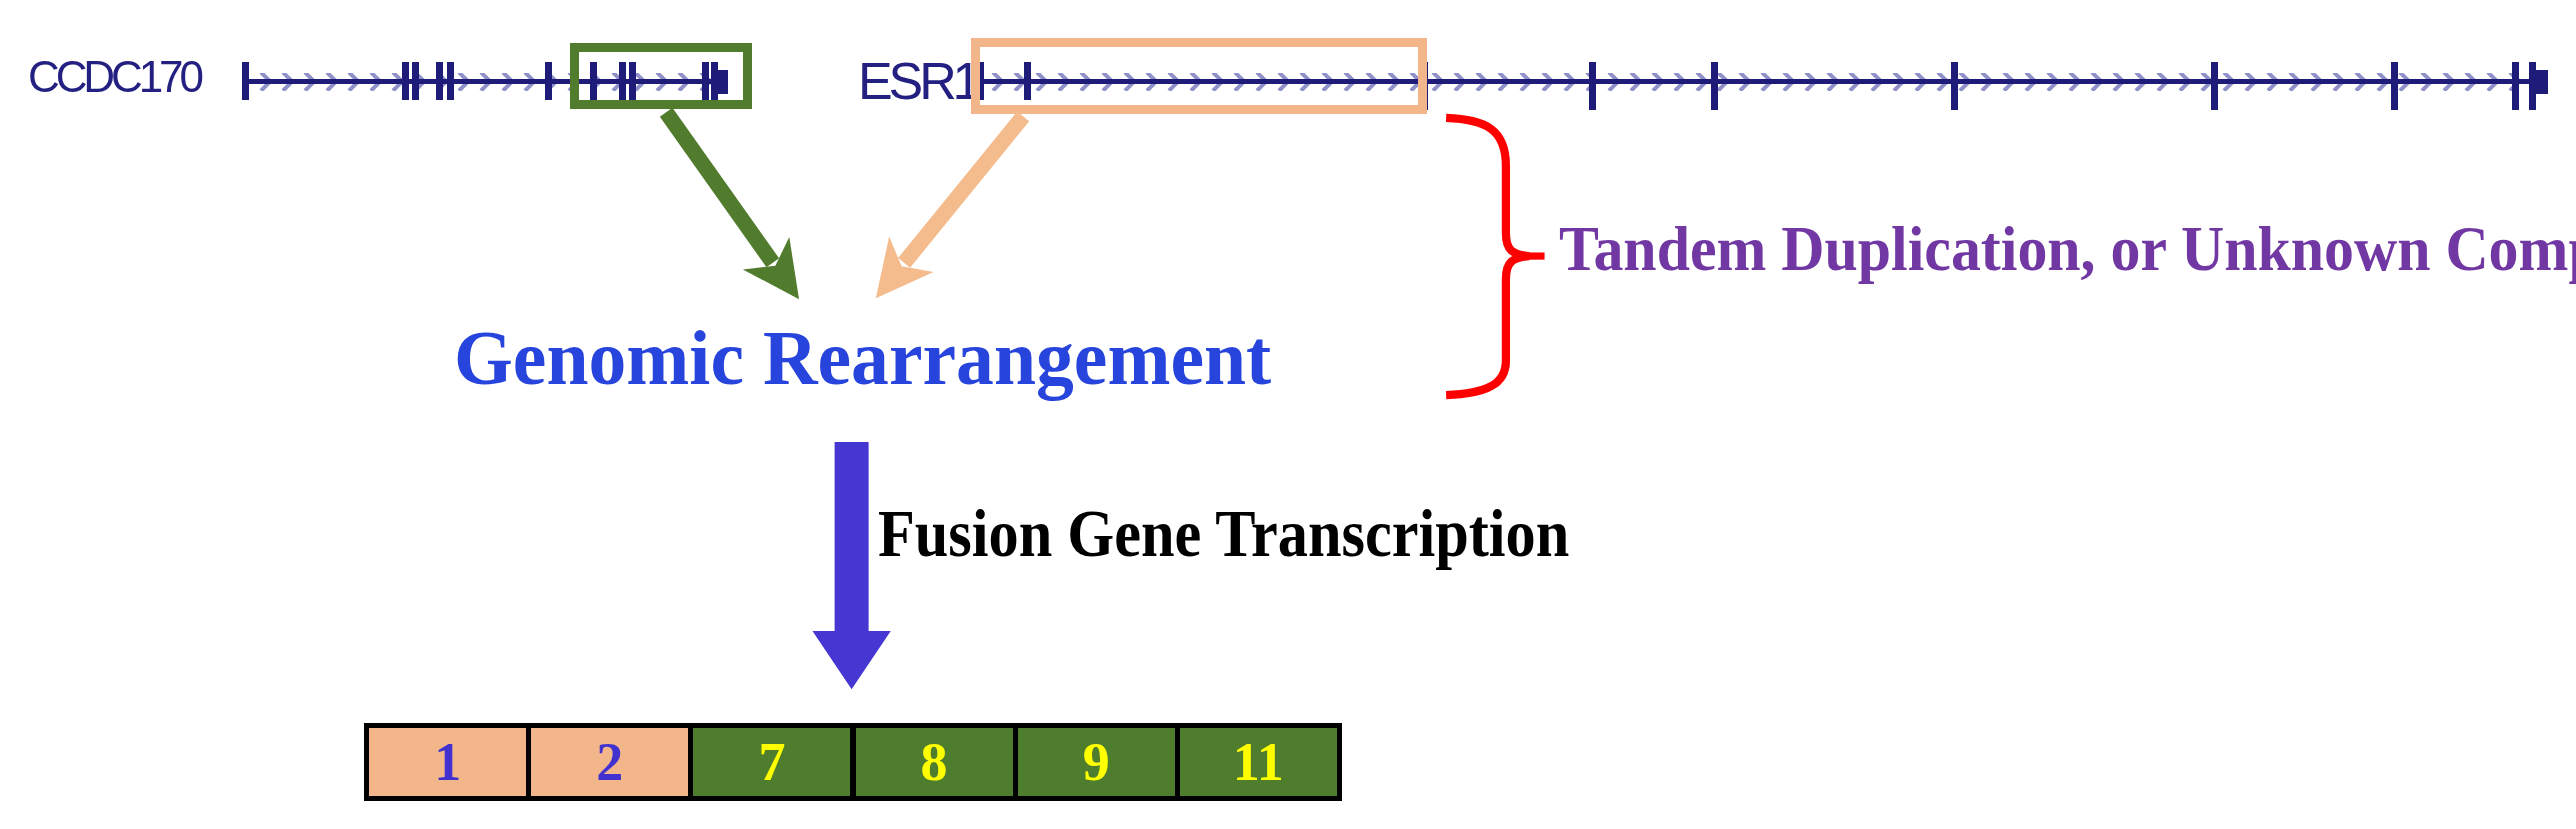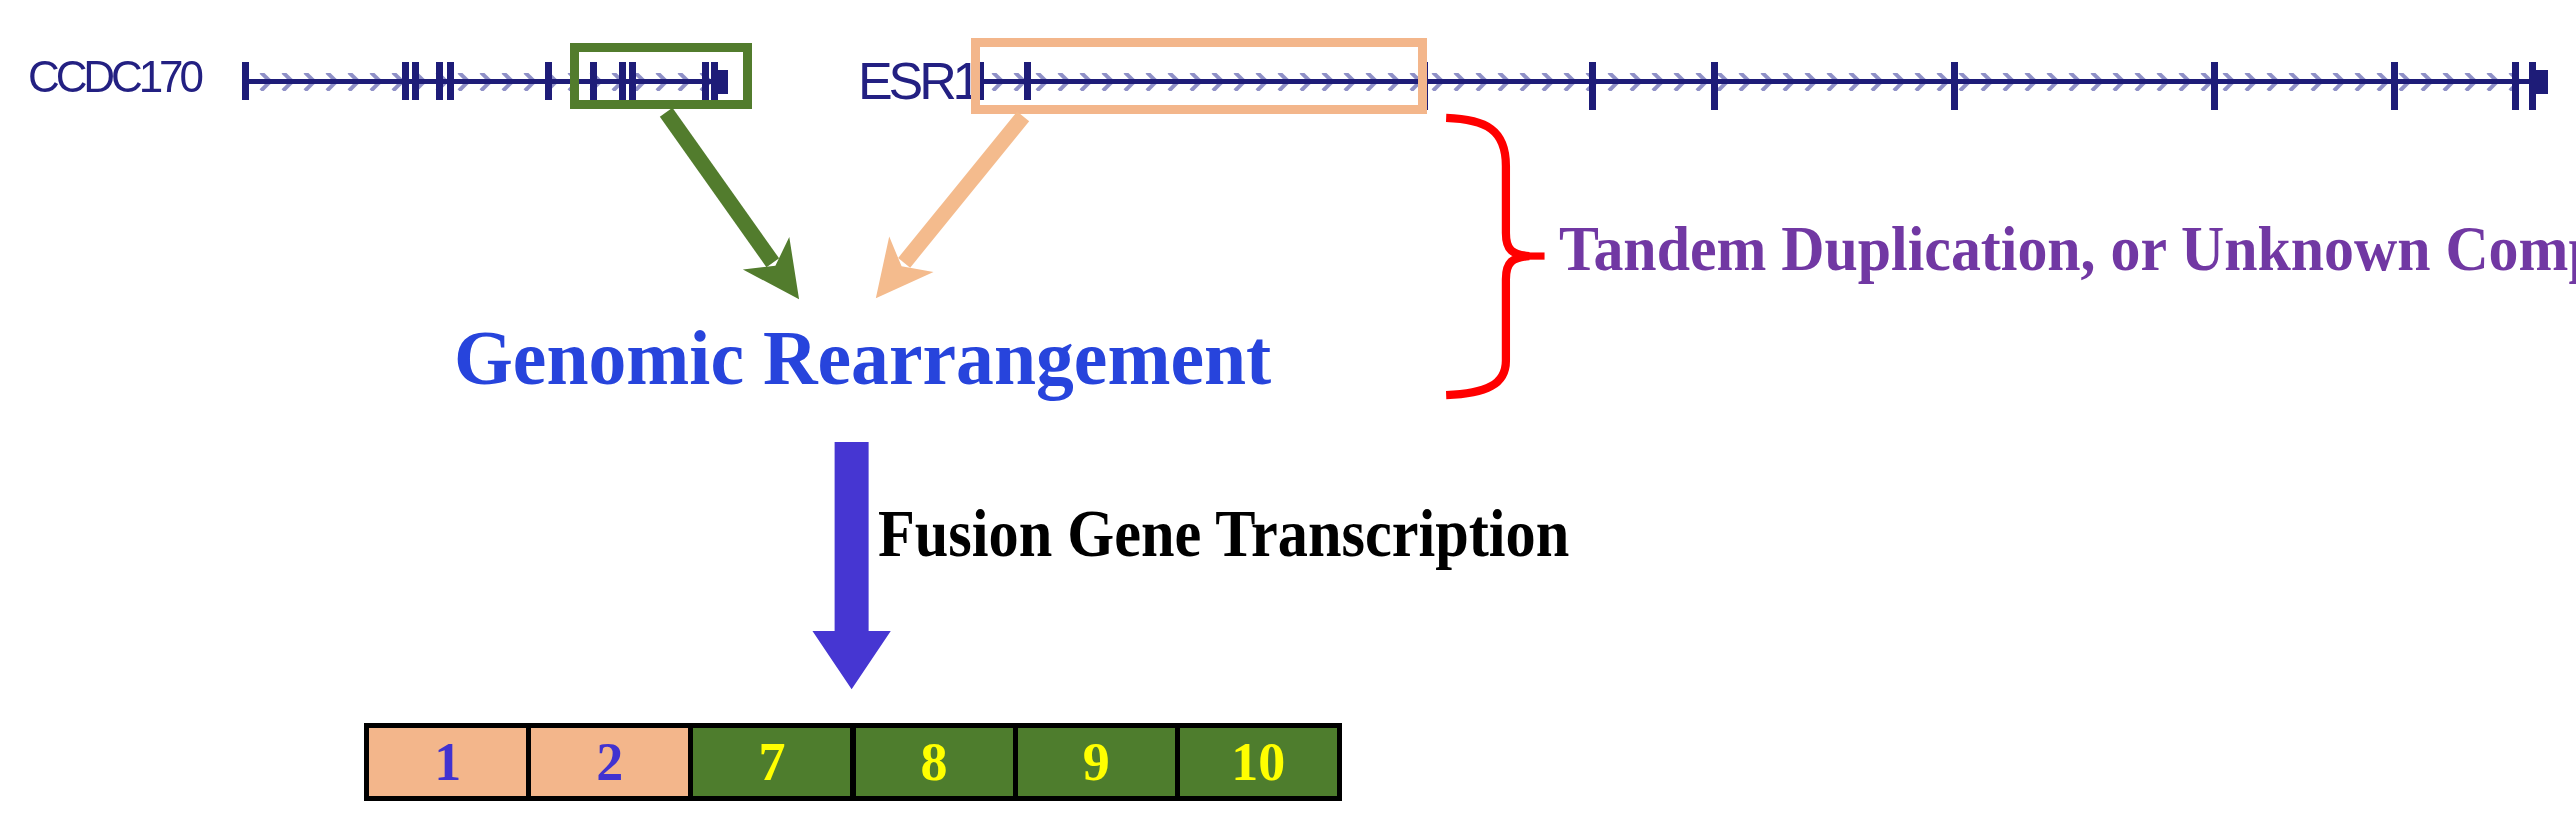--- a/index.html
+++ b/index.html
@@ -176,18 +176,18 @@
       <div class="fusion-cell" style="background: rgb(78, 125, 45);">
         <span style="color: rgb(255, 255, 0);">7</span>
       </div>
       <div class="fusion-cell" style="background: rgb(78, 125, 45);">
         <span style="color: rgb(255, 255, 0);">8</span>
       </div>
       <div class="fusion-cell" style="background: rgb(78, 125, 45);">
         <span style="color: rgb(255, 255, 0);">9</span>
       </div>
       <div class="fusion-cell" style="background: rgb(78, 125, 45);">
-        <span style="color: rgb(255, 255, 0);">10</span>
+        <span style="color: rgb(255, 255, 0);">11</span>
       </div>
     </div>
 
 </div>
 
 
 </body></html>

